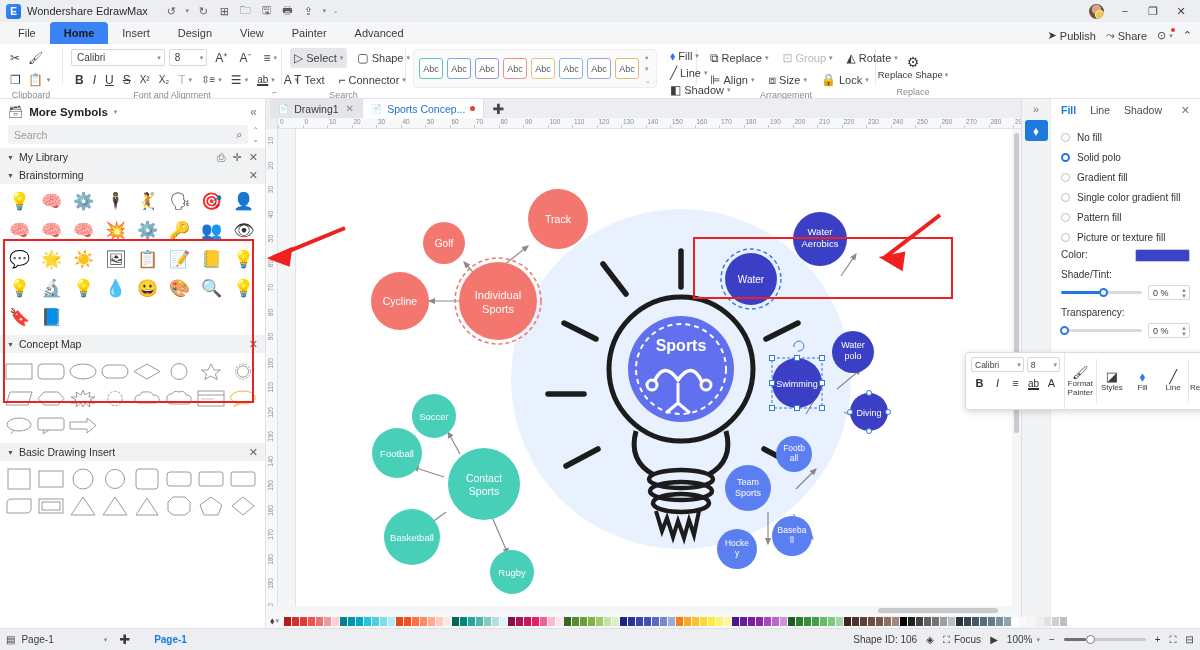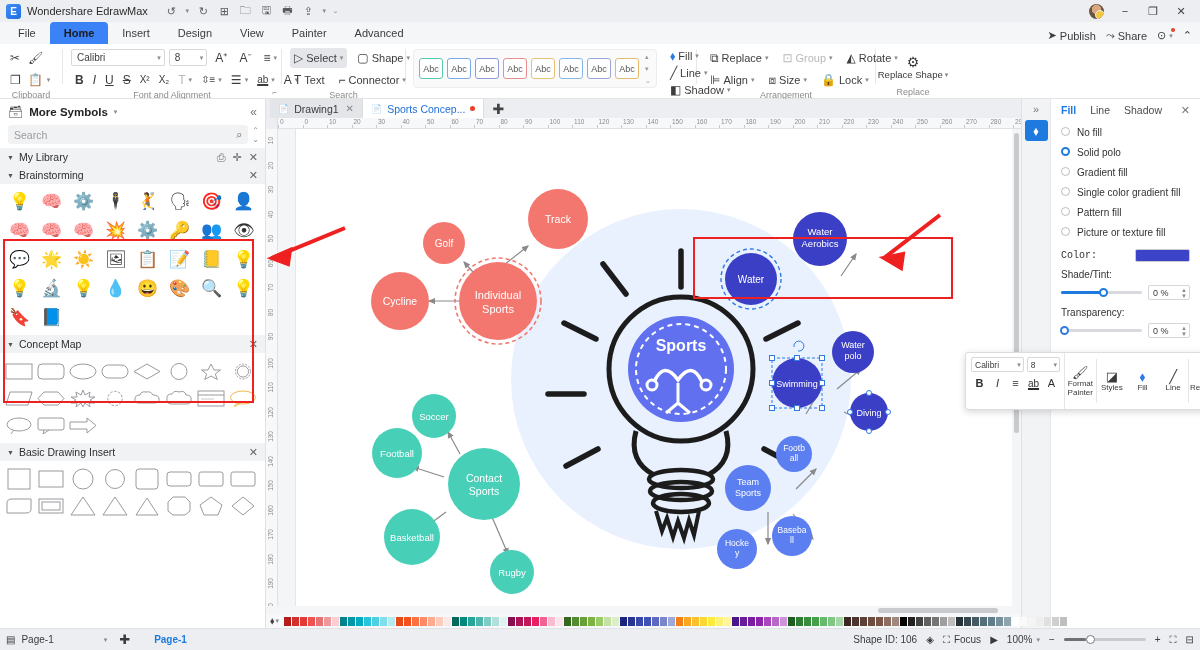--- a/index.html
+++ b/index.html
@@ -238,28 +238,28 @@
   }
   .rightpanel {
     width: 150px; background: #fff; flex: 0 0 150px; display: flex; flex-direction: column;
     border-left: 1px solid #e9e9ec;
   }
   .rp-tabs { height: 22px; display: flex; align-items: center; gap: 14px; padding: 0 10px; }
   .rp-tabs .t { font-size: 10.5px; color: #4a4a4a; }
   .rp-tabs .t.active { color: #1f7ae0; font-weight: bold; }
   .rp-tabs .cx { margin-left: auto; color: #777; font-size: 11px; }
   .rp-body { padding: 6px 10px 0 10px; }
-  .radio-row { display: flex; align-items: flex-start; gap: 7px; height: 20px; }
+  .radio-row { display: flex; align-items: center; gap: 7px; height: 20px; }
   .radio {
     width: 9px; height: 9px; border-radius: 50%; border: 1px solid #bdbdc2; background: #fff; flex: 0 0 9px;
   }
   .radio.on { border: 2.5px solid #1f7ae0; background: #fff; }
   .radio-row .lbl { font-size: 10px; color: #333; }
   .rp-label { font-size: 10px; color: #333; margin-top: 7px; }
-  .colorrow { display: flex; align-items: center; margin-top: 2px; font-family: Liberation Mono, monospace; }
+  .colorrow { display: flex; margin-top: 2px; }
   .colorswatch {
     margin-left: auto; width: 55px; height: 13px; border-radius: 2px; border: 1px solid #c9c9ce;
   }
   .sliderrow { display: flex; align-items: center; gap: 6px; margin-top: 5px; }
   .slider { flex: 1; height: 3px; background: #d9dade; border-radius: 2px; position: relative; }
   .slider .fill { position: absolute; left: 0; top: 0; height: 3px; background: #1f7ae0; border-radius: 2px; }
   .slider .knob {
     position: absolute; top: -3.5px; width: 9px; height: 9px; border-radius: 50%;
     background: #fff; border: 2px solid #1f7ae0;
   }

